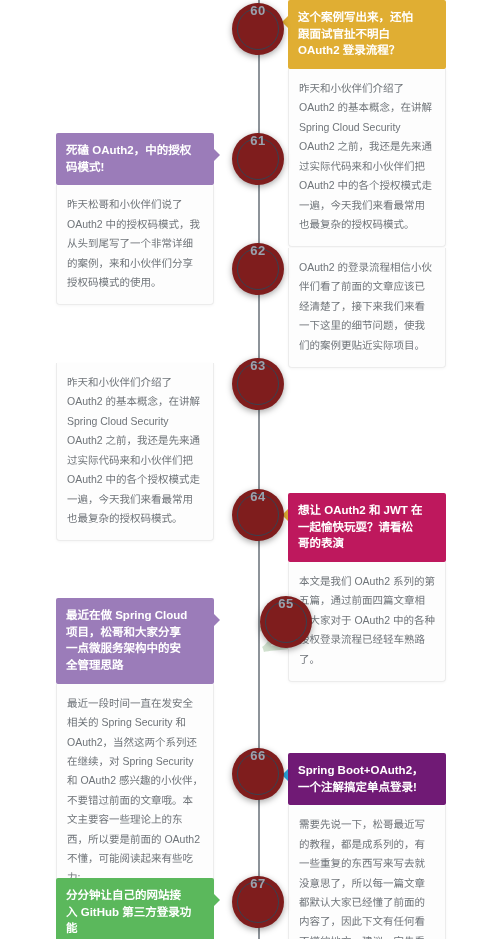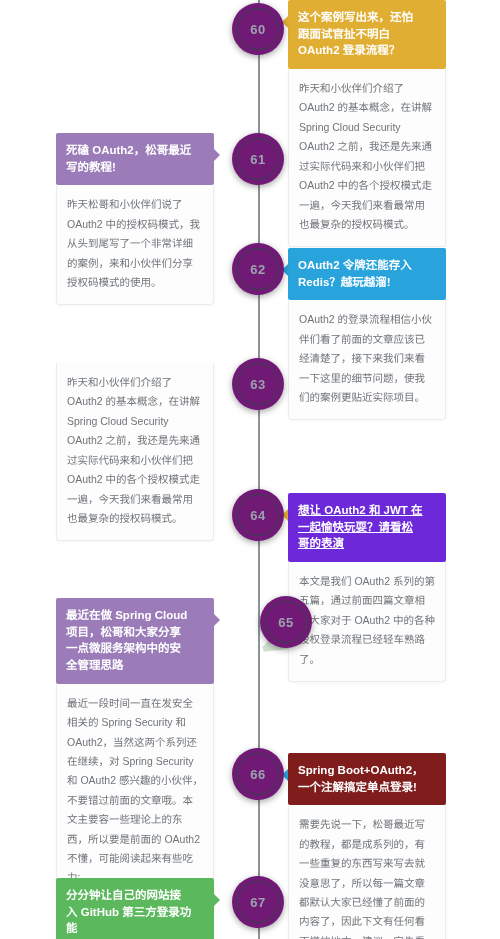--- a/index.html
+++ b/index.html
@@ -45,25 +45,25 @@
     z-index:2;
   }
 
   
   .node{
     position:absolute;
     left:232px;
     width:52px;
     height:52px;
     border-radius:50%;
-    background:#701a75;
+    background:#7f1d1d;
     box-shadow:0 2px 6px rgba(0,0,0,.35);
     z-index:5;
     display:flex;
-    align-items:center;
+    align-items:flex-start;
     justify-content:center;
   }
   .node::before{
     content:"";
     position:absolute;
     left:5px;top:5px;
     width:42px;height:42px;
     border-radius:50%;
     border:1.5px solid #39414f;
     box-sizing:border-box;
@@ -161,40 +161,39 @@
       <div class="node" style="top: 876px;">
         <span class="node-label">67</span>
       </div>
     </div>
   <div id="cards">
       <div class="card right" style="top: 0px; --accent: #e0ae33;">
         <div class="card-head" style="background: rgb(224, 174, 51);">这个案例写出来，还怕跟面试官扯不明白 OAuth2 登录流程？</div>
         <div class="card-body">昨天和小伙伴们介绍了 OAuth2 的基本概念，在讲解 Spring Cloud Security OAuth2 之前，我还是先来通过实际代码来和小伙伴们把 OAuth2 中的各个授权模式走一遍，今天我们来看最常用也最复杂的授权码模式。</div>
       </div>
       <div class="card left" style="top: 133px; --accent: #9b7cb9;">
-        <div class="card-head" style="background: rgb(155, 124, 185);">死磕 OAuth2，松哥最近写的教程!</div>
+        <div class="card-head" style="background: rgb(155, 124, 185);">死磕 OAuth2，中的授权码模式!</div>
         <div class="card-body">昨天松哥和小伙伴们说了 OAuth2 中的授权码模式，我从头到尾写了一个非常详细的案例，来和小伙伴们分享授权码模式的使用。</div>
       </div>
       <div class="card right" style="top: 248px; --accent: #29a3dc;">
-        <div class="card-head" style="background: rgb(41, 163, 220);">OAuth2 令牌还能存入 Redis？越玩越溜!</div>
         <div class="card-body">OAuth2 的登录流程相信小伙伴们看了前面的文章应该已经清楚了，接下来我们来看一下这里的细节问题，使我们的案例更贴近实际项目。</div>
       </div>
       <div class="card left" style="top: 363px; --accent: #5bb85c;">
         <div class="card-body">昨天和小伙伴们介绍了 OAuth2 的基本概念，在讲解 Spring Cloud Security OAuth2 之前，我还是先来通过实际代码来和小伙伴们把 OAuth2 中的各个授权模式走一遍，今天我们来看最常用也最复杂的授权码模式。</div>
       </div>
       <div class="card right" style="top: 493px; --accent: #e0ae33;">
-        <div class="card-head" style="background: #6d28d9; text-decoration: underline;">想让 OAuth2 和 JWT 在一起愉快玩耍？请看松哥的表演</div>
+        <div class="card-head" style="background: #be185d;">想让 OAuth2 和 JWT 在一起愉快玩耍？请看松哥的表演</div>
         <div class="card-body">本文是我们 OAuth2 系列的第五篇，通过前面四篇文章相信大家对于 OAuth2 中的各种授权登录流程已经轻车熟路了。</div>
       </div>
       <div class="card left" style="top: 598px; --accent: #9b7cb9;">
         <div class="card-head" style="background: rgb(155, 124, 185);">最近在做 Spring Cloud 项目，松哥和大家分享一点微服务架构中的安全管理思路</div>
         <div class="card-body">最近一段时间一直在发安全相关的 Spring Security 和 OAuth2，当然这两个系列还在继续，对 Spring Security 和 OAuth2 感兴趣的小伙伴，不要错过前面的文章哦。本文主要容一些理论上的东西，所以要是前面的 OAuth2 不懂，可能阅读起来有些吃力:</div>
       </div>
       <div class="card right" style="top: 753px; --accent: #29a3dc;">
-        <div class="card-head" style="background: #7f1d1d;">Spring Boot+OAuth2，一个注解搞定单点登录!</div>
+        <div class="card-head" style="background: #701a75;">Spring Boot+OAuth2，一个注解搞定单点登录!</div>
         <div class="card-body">需要先说一下，松哥最近写的教程，都是成系列的，有一些重复的东西写来写去就没意思了，所以每一篇文章都默认大家已经懂了前面的内容了，因此下文有任何看不懂的地方，建议一定先看下相关系列:</div>
       </div>
       <div class="card left" style="top: 878px; --accent: #5bb85c;">
         <div class="card-head" style="background: rgb(91, 184, 92);">分分钟让自己的网站接入 GitHub 第三方登录功能</div>
         <div class="card-body">OAuth2 和小伙伴们已经聊了很多了，咱</div>
       </div>
     </div>
 </div>
 
 </body></html>

